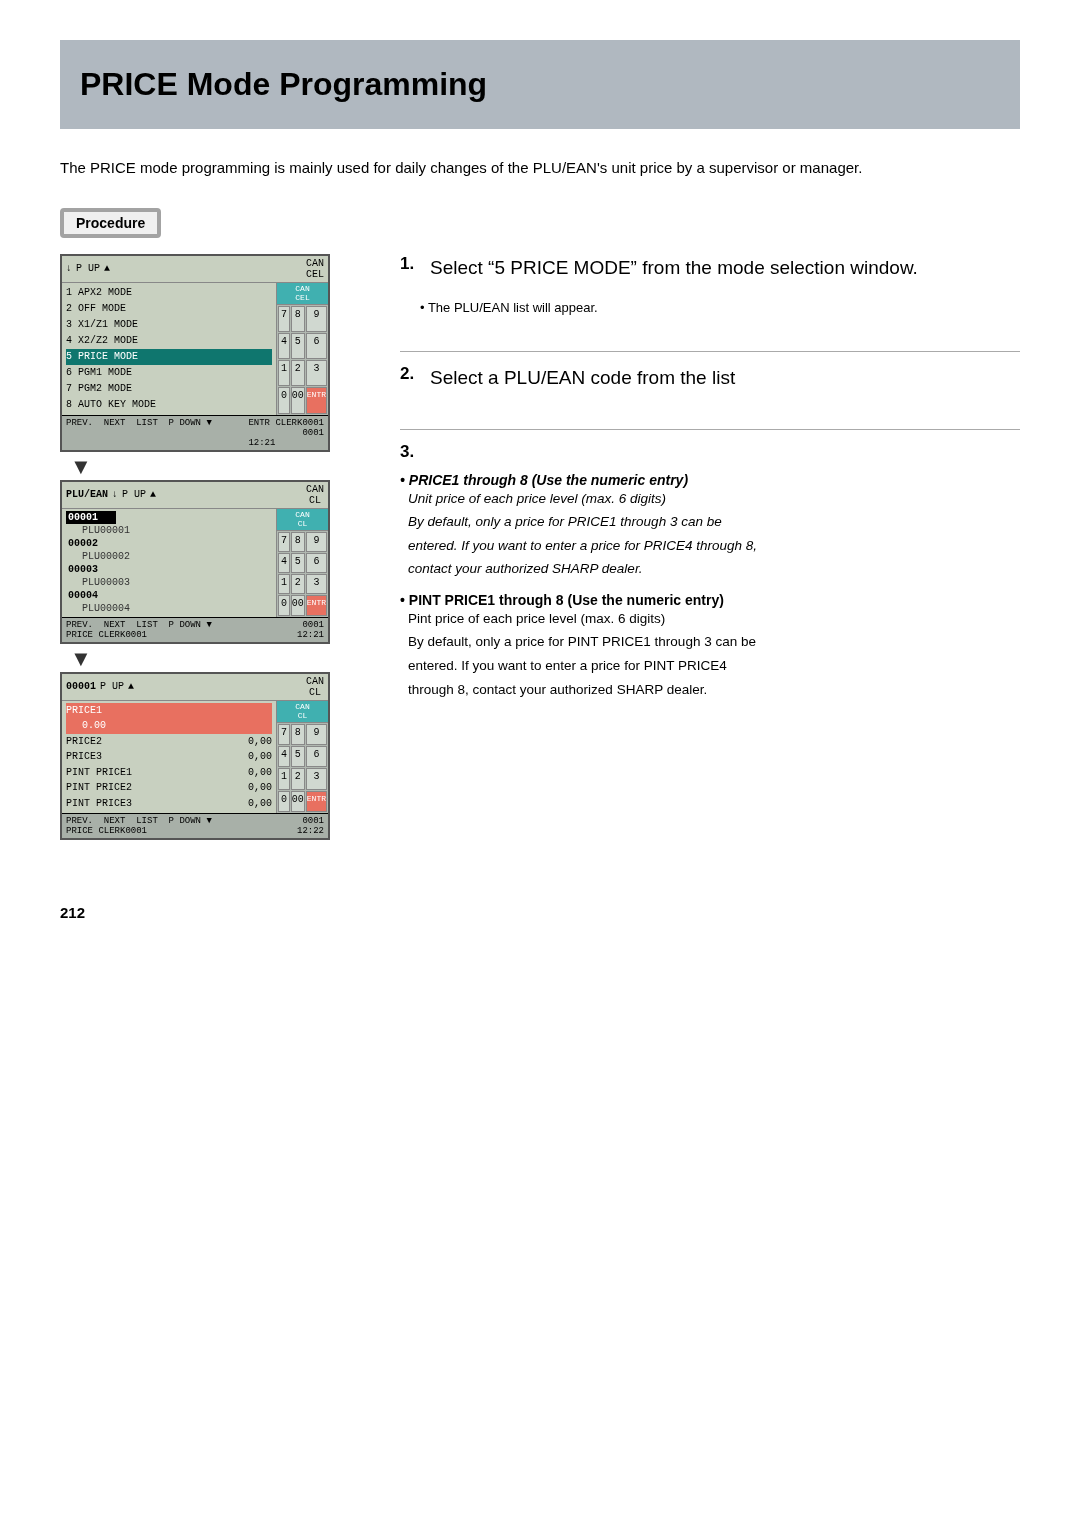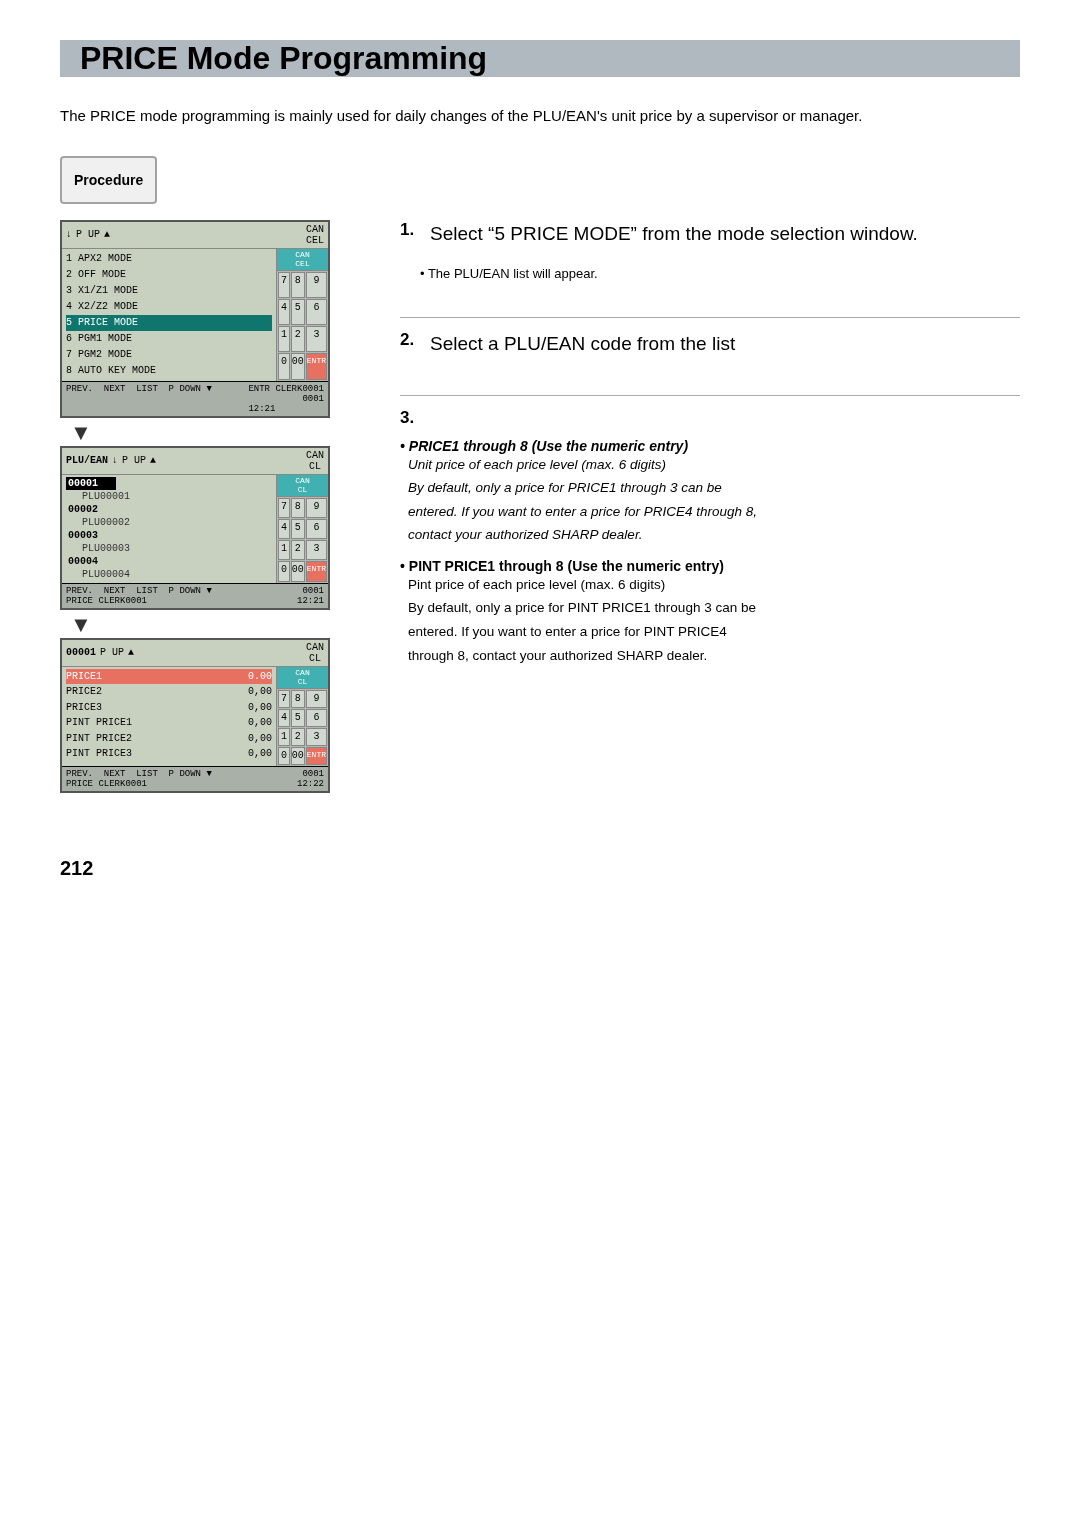--- a/index.html
+++ b/index.html
@@ -7,40 +7,40 @@
       font-family: Arial, sans-serif;
       background: #fff;
       color: #000;
       width: 1080px;
       min-height: 1526px;
       padding: 40px 60px 60px 60px;
     }
 
     .page-title {
       background: #b0b8c0;
-      padding: 0 20px;
+      padding: 26px 20px;
       margin-bottom: 28px;
     }
     .page-title h1 {
       font-size: 32px;
       font-weight: bold;
       color: #000;
     }
 
     .intro-text {
       font-size: 15px;
       line-height: 1.5;
       margin-bottom: 28px;
     }
 
     .procedure-badge {
       display: inline-block;
-      border: 2px solid #a3a3a3;
+      border: 4px solid #a3a3a3;
       border-radius: 4px;
-      padding: 14px 12px;
+      padding: 3px 12px;
       font-size: 14px;
       font-weight: bold;
       margin-bottom: 16px;
       background: #f0f0f0;
     }
 
     .content-area {
       display: flex;
       gap: 0;
     }
@@ -184,20 +184,21 @@
     
     .sim-price-list .price-row {
       display: flex;
       justify-content: space-between;
       font-size: 10px;
       line-height: 1.55;
     }
     .sim-price-list .price-row.selected {
       background: #e87060;
       color: #fff;
+      flex-direction: column;
     }
     .sim-price-list .price-label { flex: 1; }
     .sim-price-list .price-val { width: 40px; text-align: right; }
 
     
     .step {
       margin-bottom: 36px;
     }
 
     .step-header {
@@ -240,21 +241,21 @@
       line-height: 1.6;
       margin-left: 8px;
     }
 
     .step-body p {
       margin-bottom: 2px;
     }
 
     .page-number {
       margin-top: 60px;
-      font-size: 20px;
+      font-size: 15px;
       font-weight: bold;
     }
   </style>
 </head>
 <body>
 
 
 
 <div class="page-title">
   <h1>PRICE Mode Programming</h1>

